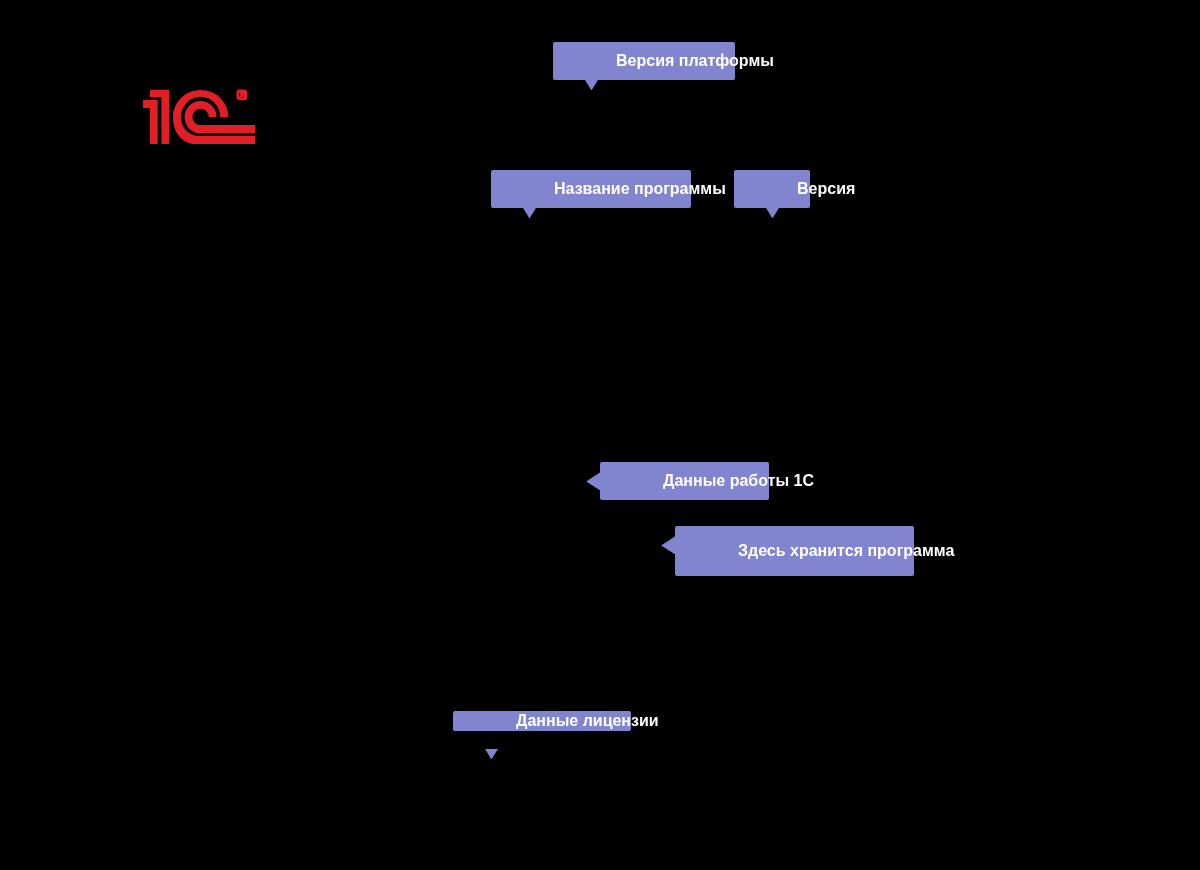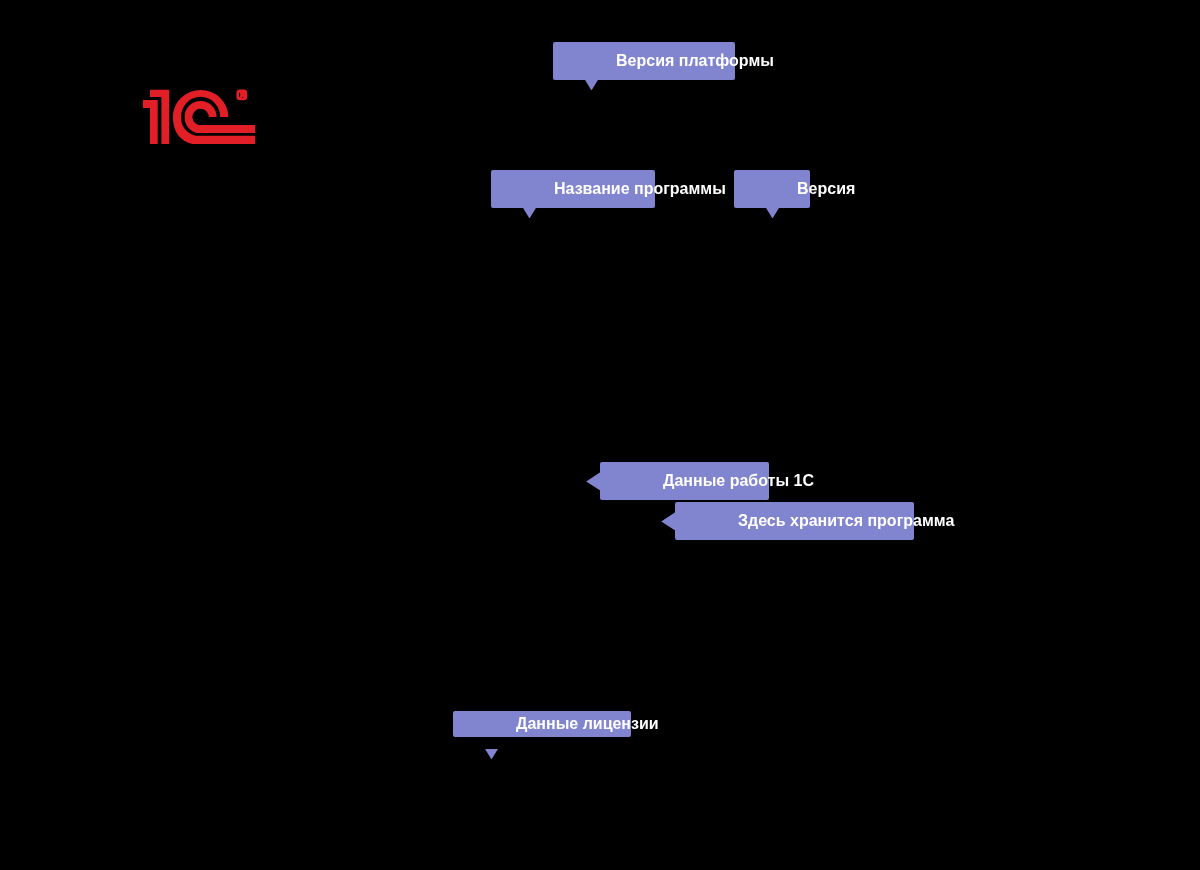--- a/index.html
+++ b/index.html
@@ -47,43 +47,43 @@
                 a3.4 3.4 0 0 1 -3.4 -3.2 v-4.2 a3.4 3.4 0 0 1 3.6 -3.2 Z
              M239 92.8 h1.1 v4 h-1.1 Z  M242.1 96.9 h1 v1 h-1 Z"></path>
   </svg>
 
   <div class="callout" style="left:553px;top:42px;width:182px;height:38px;">
     <div class="bubble"></div>
     <div class="tail down" style="left:31.9px;top:37.8px;"></div>
     <div class="label">Версия платформы</div>
   </div>
 
-  <div class="callout" style="left:491px;top:170px;width:164px;height:38px;">
+  <div class="callout" style="left:491px;top:170px;width:200px;height:38px;">
     <div class="bubble"></div>
     <div class="tail down" style="left:31.9px;top:37.8px;"></div>
     <div class="label">Название программы</div>
   </div>
 
   <div class="callout" style="left:734px;top:170px;width:76px;height:38px;">
     <div class="bubble"></div>
     <div class="tail down" style="left:31.9px;top:37.8px;"></div>
     <div class="label">Версия</div>
   </div>
 
   <div class="callout" style="left:600px;top:462px;width:169px;height:38px;">
     <div class="bubble"></div>
     <div class="tail left" style="left:-13.8px;top:10.3px;"></div>
     <div class="label">Данные работы 1С</div>
   </div>
 
-  <div class="callout" style="left:675px;top:502px;width:239px;height:38px;">
+  <div class="callout" style="left:675px;top:526px;width:239px;height:50px;">
     <div class="bubble"></div>
     <div class="tail left" style="left:-13.8px;top:10.3px;"></div>
     <div class="label">Здесь хранится программа</div>
   </div>
 
-  <div class="callout" style="left:453px;top:711px;width:178px;height:26px;">
+  <div class="callout" style="left:453px;top:711px;width:178px;height:20px;">
     <div class="bubble"></div>
     <div class="tail down" style="left:31.9px;top:37.8px;"></div>
     <div class="label">Данные лицензии</div>
   </div>
 
 </div>
 
 </body></html>

